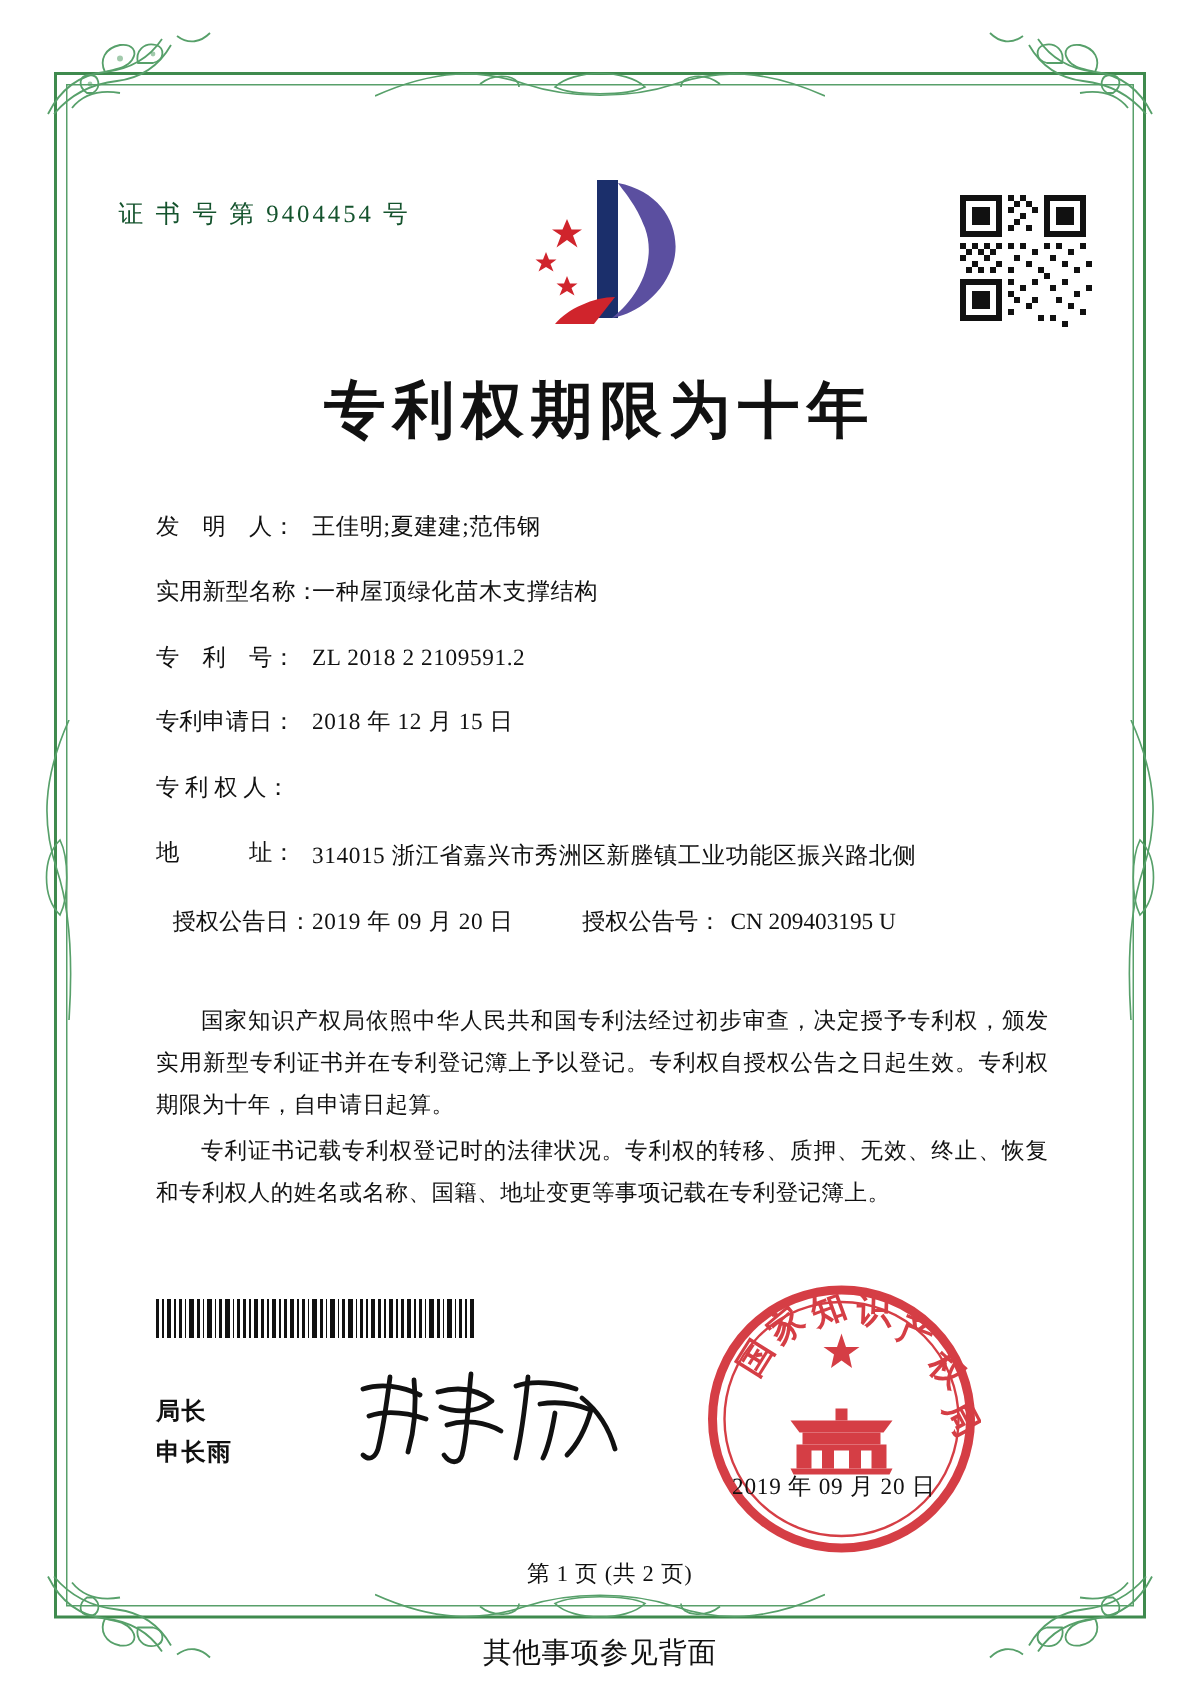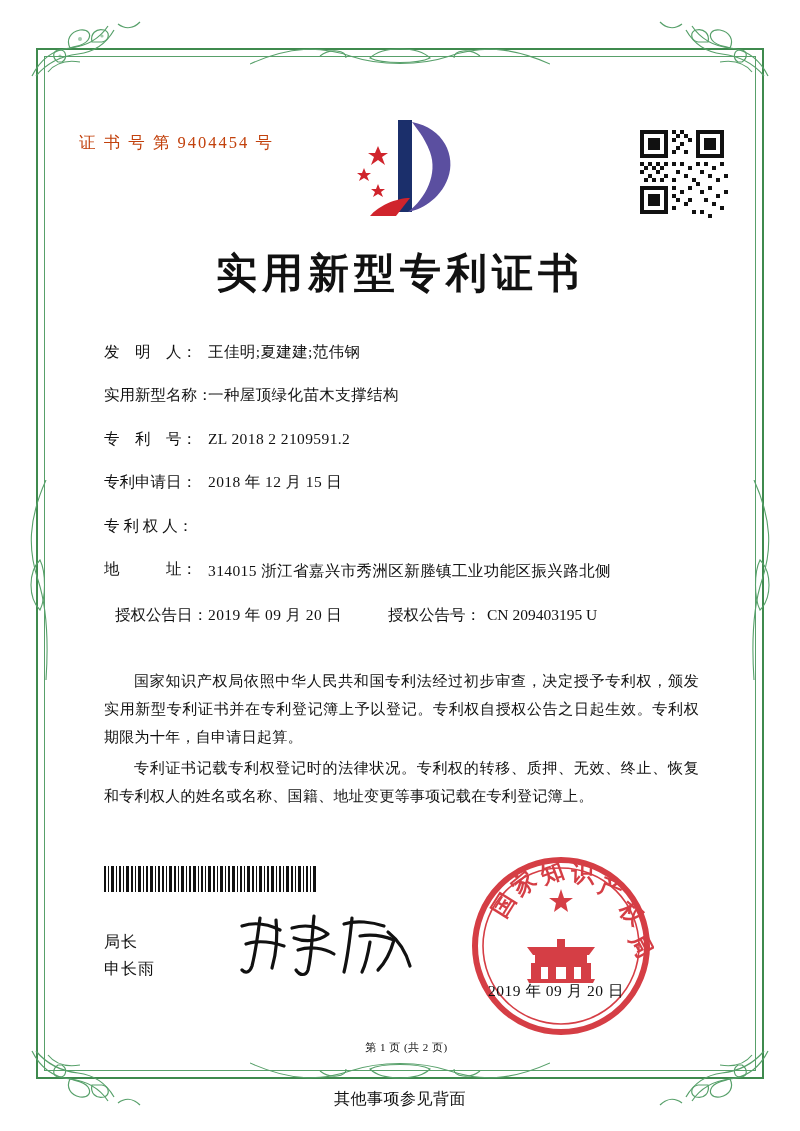--- a/index.html
+++ b/index.html
@@ -60,21 +60,21 @@
   .edge-left { left: 22px; top: 480px; width: 26px; height: 200px; }
   .edge-right { right: 22px; top: 480px; width: 26px; height: 200px; transform: scaleX(-1); }
 
   
   .cert-no {
     position: absolute;
     left: 79px;
     top: 132px;
     font-size: 16.5px;
     letter-spacing: 2px;
-    color: #c2410c;
+    color: #14532d;
     white-space: nowrap;
   }
   .logo {
     position: absolute;
     left: 352px;
     top: 112px;
     width: 110px;
     height: 108px;
   }
   .qr {
@@ -161,20 +161,21 @@
   }
 
   
   .sig-label {
     position: absolute;
     left: 104px;
     top: 928px;
     font-size: 16px;
     line-height: 1.7;
     letter-spacing: 1px;
+    font-weight: bold;
   }
   .sig-hand {
     position: absolute;
     left: 232px;
     top: 908px;
     width: 190px;
     height: 72px;
   }
 
   
@@ -195,30 +196,30 @@
     white-space: nowrap;
   }
 
   
   .page-num {
     position: absolute;
     left: 13px;
     right: 0;
     top: 1040px;
     text-align: center;
-    font-size: 11px;
+    font-size: 15px;
     letter-spacing: 0.5px;
   }
   .back-note {
     position: absolute;
     left: 0;
     right: 0;
     top: 1089px;
     text-align: center;
-    font-size: 16px;
+    font-size: 19px;
     letter-spacing: 0.5px;
   }
 </style>
 </head>
 <body>
 
 <div class="page">
 
   <div class="border-outer"></div>
   <div class="border-inner"></div>
@@ -394,21 +395,21 @@
         <rect x="38" y="38" width="2" height="2"></rect>
           <rect x="42" y="40" width="2" height="2"></rect>
         <rect x="32" y="42" width="2" height="2"></rect>
           <rect x="36" y="44" width="2" height="2"></rect>
         <rect x="18" y="34" width="2" height="2"></rect>
           <rect x="26" y="36" width="2" height="2"></rect>
       </g>
     </svg>
   </div>
 
-  <div class="title">实用新型专利证书</div>
+  <div class="title">专利权期限为十年</div>
 
   <div class="fields">
     <div class="row">
       <span class="lbl">发　明　人：</span>
       <span class="val">王佳明;夏建建;范伟钢</span>
     </div>
     <div class="row">
       <span class="lbl">实用新型名称：</span>
       <span class="val">一种屋顶绿化苗木支撑结构</span>
     </div>

